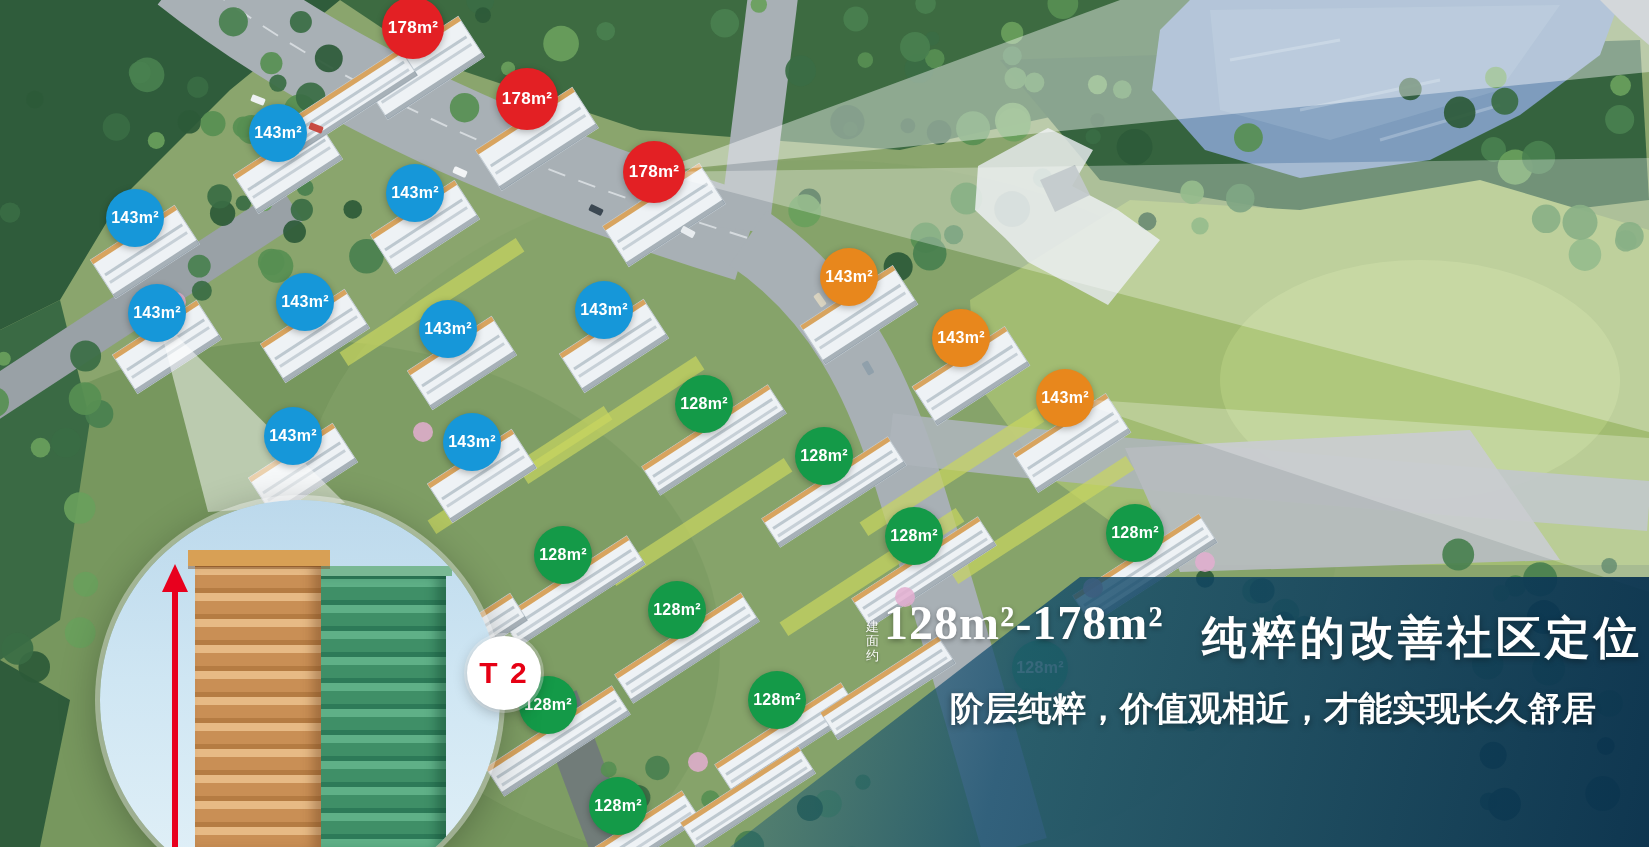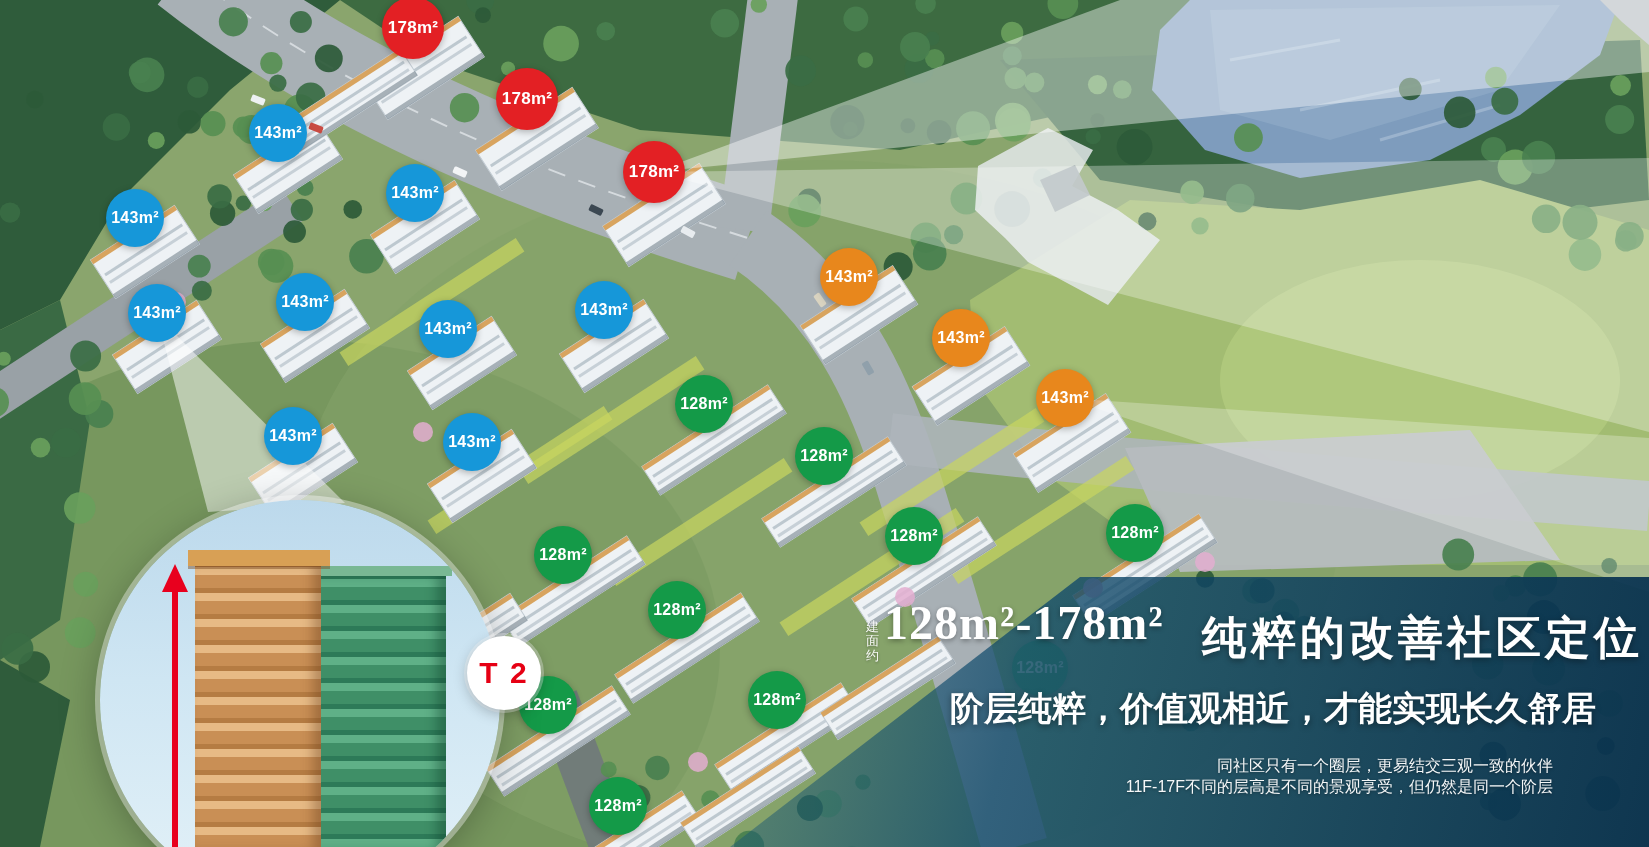--- a/index.html
+++ b/index.html
@@ -511,18 +511,14 @@
   <div class="fbadge ft2">
     <span>T 2</span>
   </div>
 
   <div class="overlay"></div>
 
   <div class="cap cap-prefix">建面约</div>
   <div class="cap cap-range">128m²-178m²</div>
   <div class="cap cap-title">纯粹的改善社区定位</div>
   <div class="cap cap-sub">阶层纯粹，价值观相近，才能实现长久舒居</div>
-  <div class="cap cap-notes">
-    <div>同社区只有一个圈层，更易结交三观一致的伙伴</div>
-    <div>11F-17F不同的层高是不同的景观享受，但仍然是同一个阶层</div>
-  </div>
 
 </div>
 
 </body></html>

